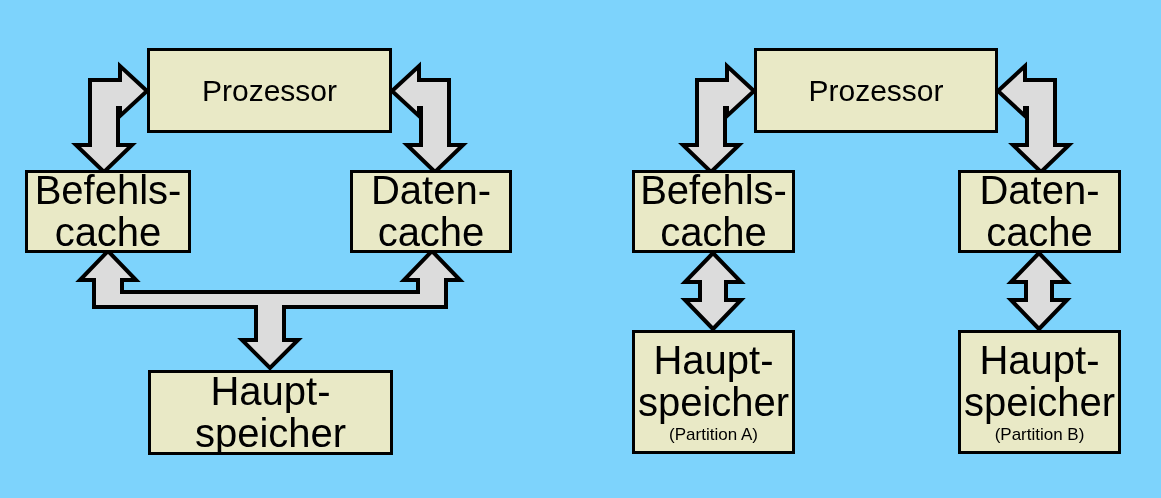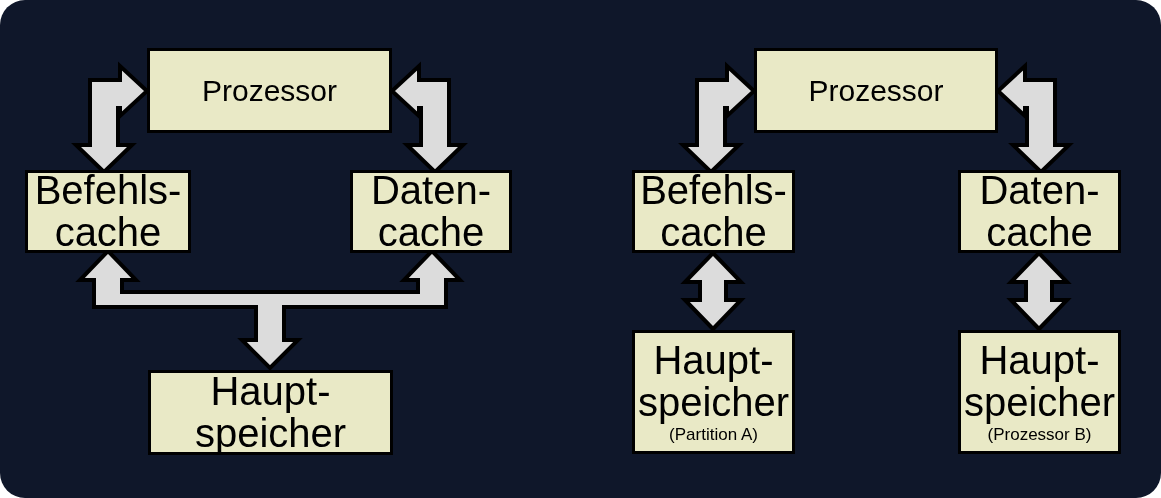--- a/index.html
+++ b/index.html
@@ -10,22 +10,21 @@
   body {
     width: 1161px;
     height: 498px;
     font-family: "Liberation Sans", sans-serif;
     overflow: hidden;
   }
   .stage {
     position: relative;
     width: 1161px;
     height: 498px;
-    background: #0f172a;
-    border-radius: 25px;
+    background: #7dd3fc;
   }
   .diagram {
     position: absolute;
     top: 0;
     height: 498px;
   }
   #diagram-unified { left: 0; width: 580px; }
   #diagram-partitioned { left: 580px; width: 581px; }
 
   .arrow-layer {
@@ -220,17 +219,17 @@
 
     <div class="node" id="p-memory-a">
       <span class="line title-md">Haupt-</span>
       <span class="line title-md">speicher</span>
       <span class="line sub-sm">(Partition A)</span>
     </div>
 
     <div class="node" id="p-memory-b">
       <span class="line title-md">Haupt-</span>
       <span class="line title-md">speicher</span>
-      <span class="line sub-sm">(Prozessor B)</span>
+      <span class="line sub-sm">(Partition B)</span>
     </div>
   </div>
 
 </div>
 
 </body></html>

